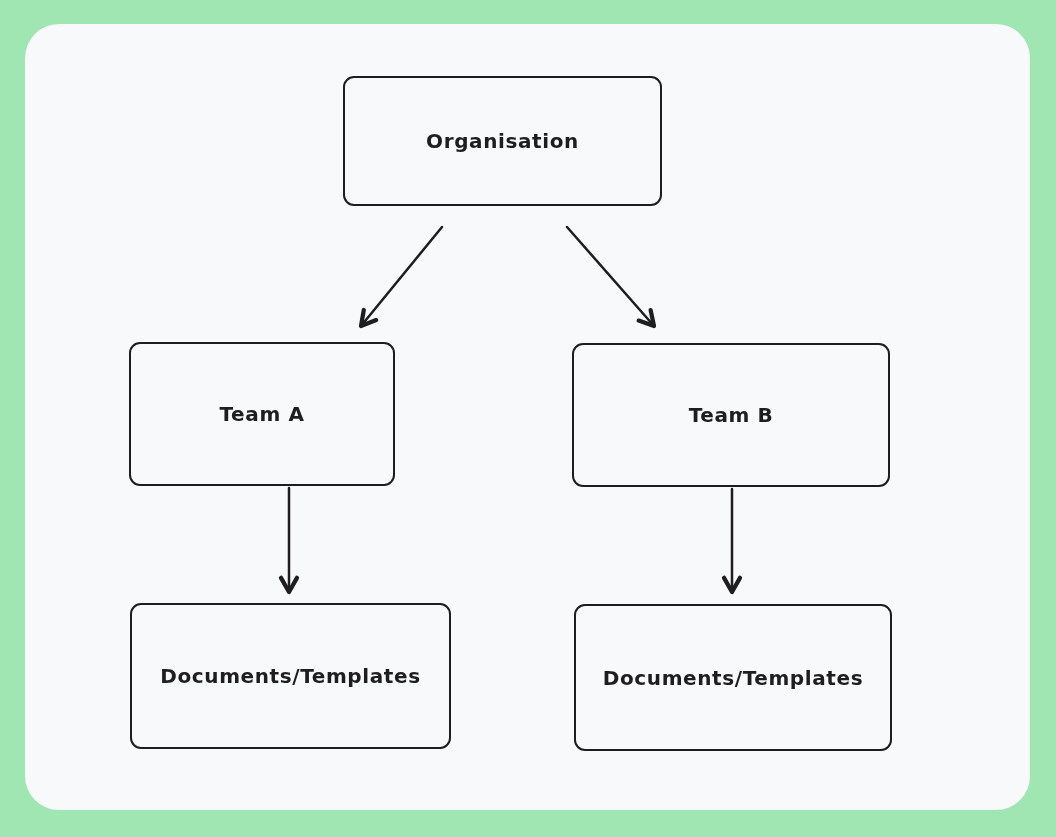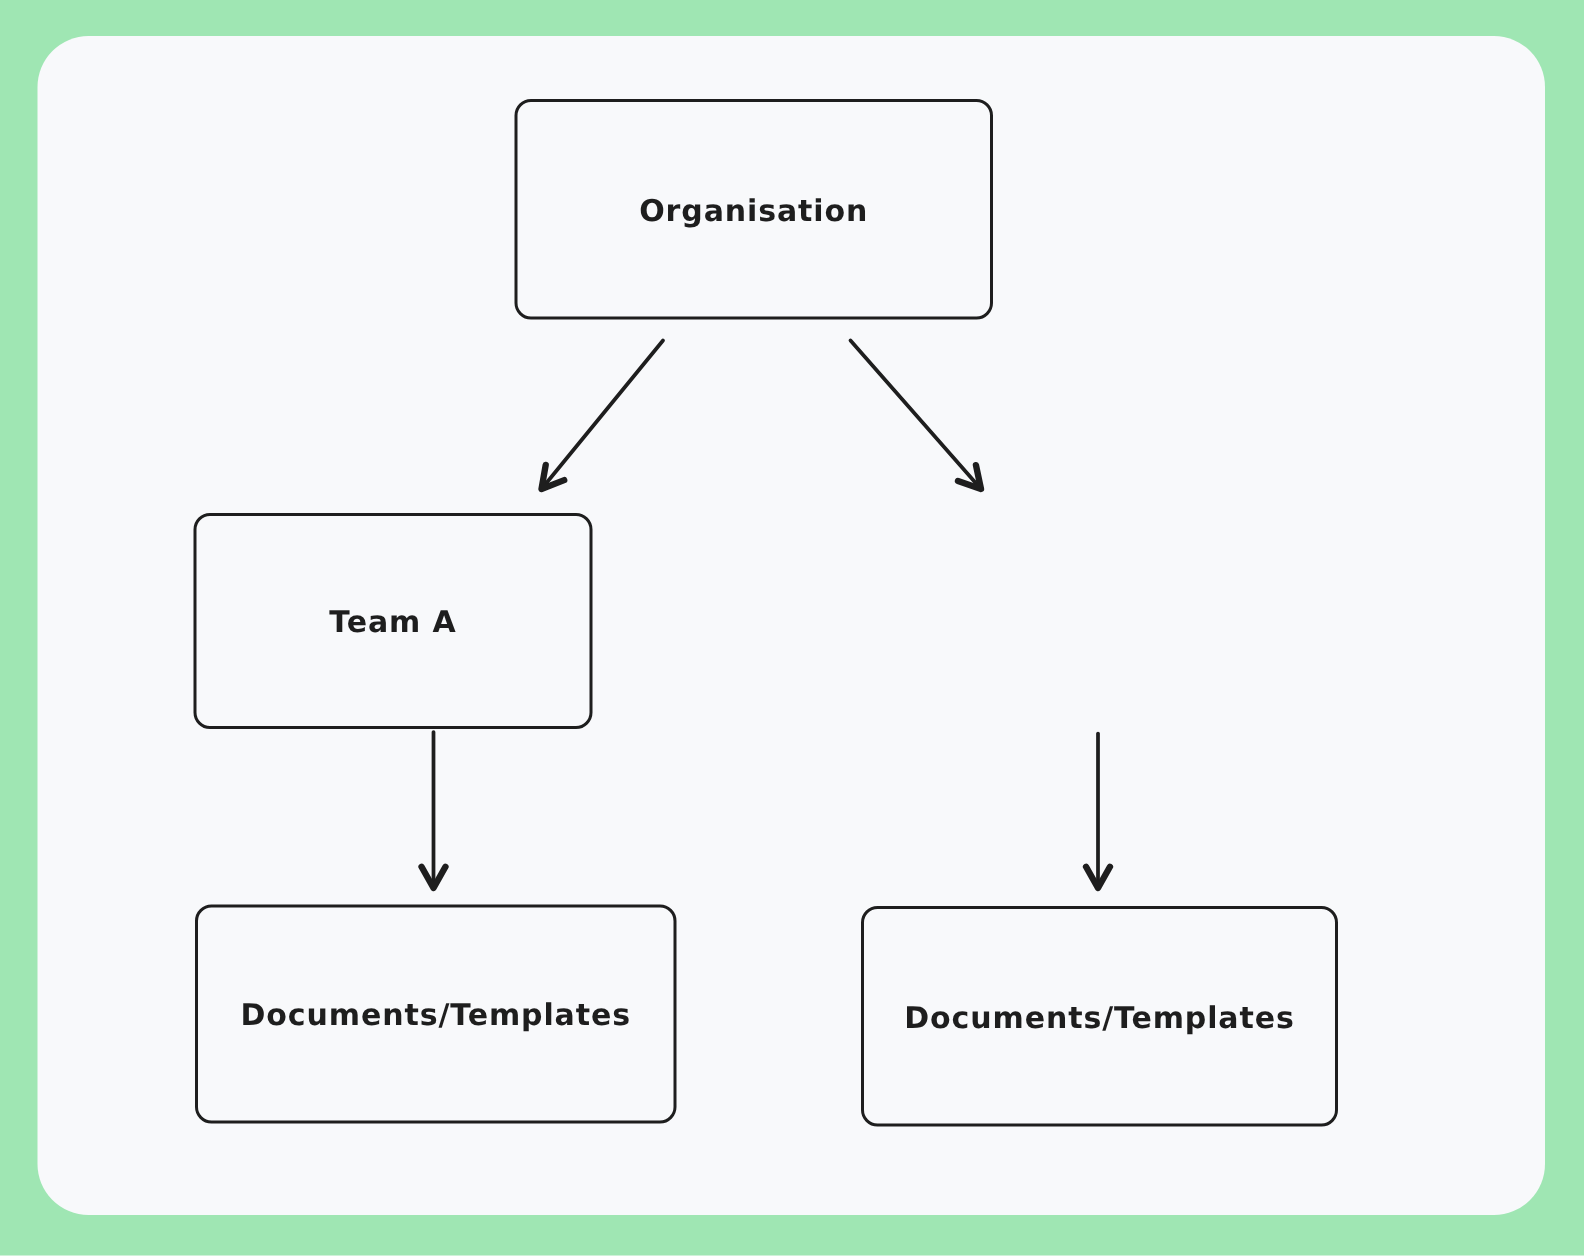--- a/index.html
+++ b/index.html
@@ -35,21 +35,21 @@
     justify-content: center;
     box-sizing: border-box;
   }
   .node .label {
     color: #1e1e1e;
     font-size: 20px;
     font-weight: bold;
     letter-spacing: 0.6px;
     white-space: nowrap;
   }
-  #node-organisation { left: 343px; top: 66px;  width: 319px; height: 147px; }
+  #node-organisation { left: 343px; top: 76px;  width: 319px; height: 130px; }
   #node-team-a       { left: 129px; top: 342px; width: 266px; height: 144px; }
   #node-team-b       { left: 572px; top: 343px; width: 318px; height: 144px; }
   #node-docs-a       { left: 130px; top: 603px; width: 321px; height: 146px; }
   #node-docs-b       { left: 574px; top: 604px; width: 318px; height: 147px; }
   .edges {
     position: absolute;
     left: 0; top: 0;
     width: 1056px;
     height: 837px;
     pointer-events: none;
@@ -63,20 +63,23 @@
   <div class="canvas"></div>
 
   <div class="node" id="node-organisation">
     <span class="label">Organisation</span>
   </div>
 
   <div class="node" id="node-team-a">
     <span class="label">Team A</span>
   </div>
 
+  <div class="node" id="node-team-b">
+    <span class="label">Team B</span>
+  </div>
 
   <div class="node" id="node-docs-a">
     <span class="label">Documents/Templates</span>
   </div>
 
   <div class="node" id="node-docs-b">
     <span class="label">Documents/Templates</span>
   </div>
 
   <svg class="edges" viewBox="0 0 1056 837">

